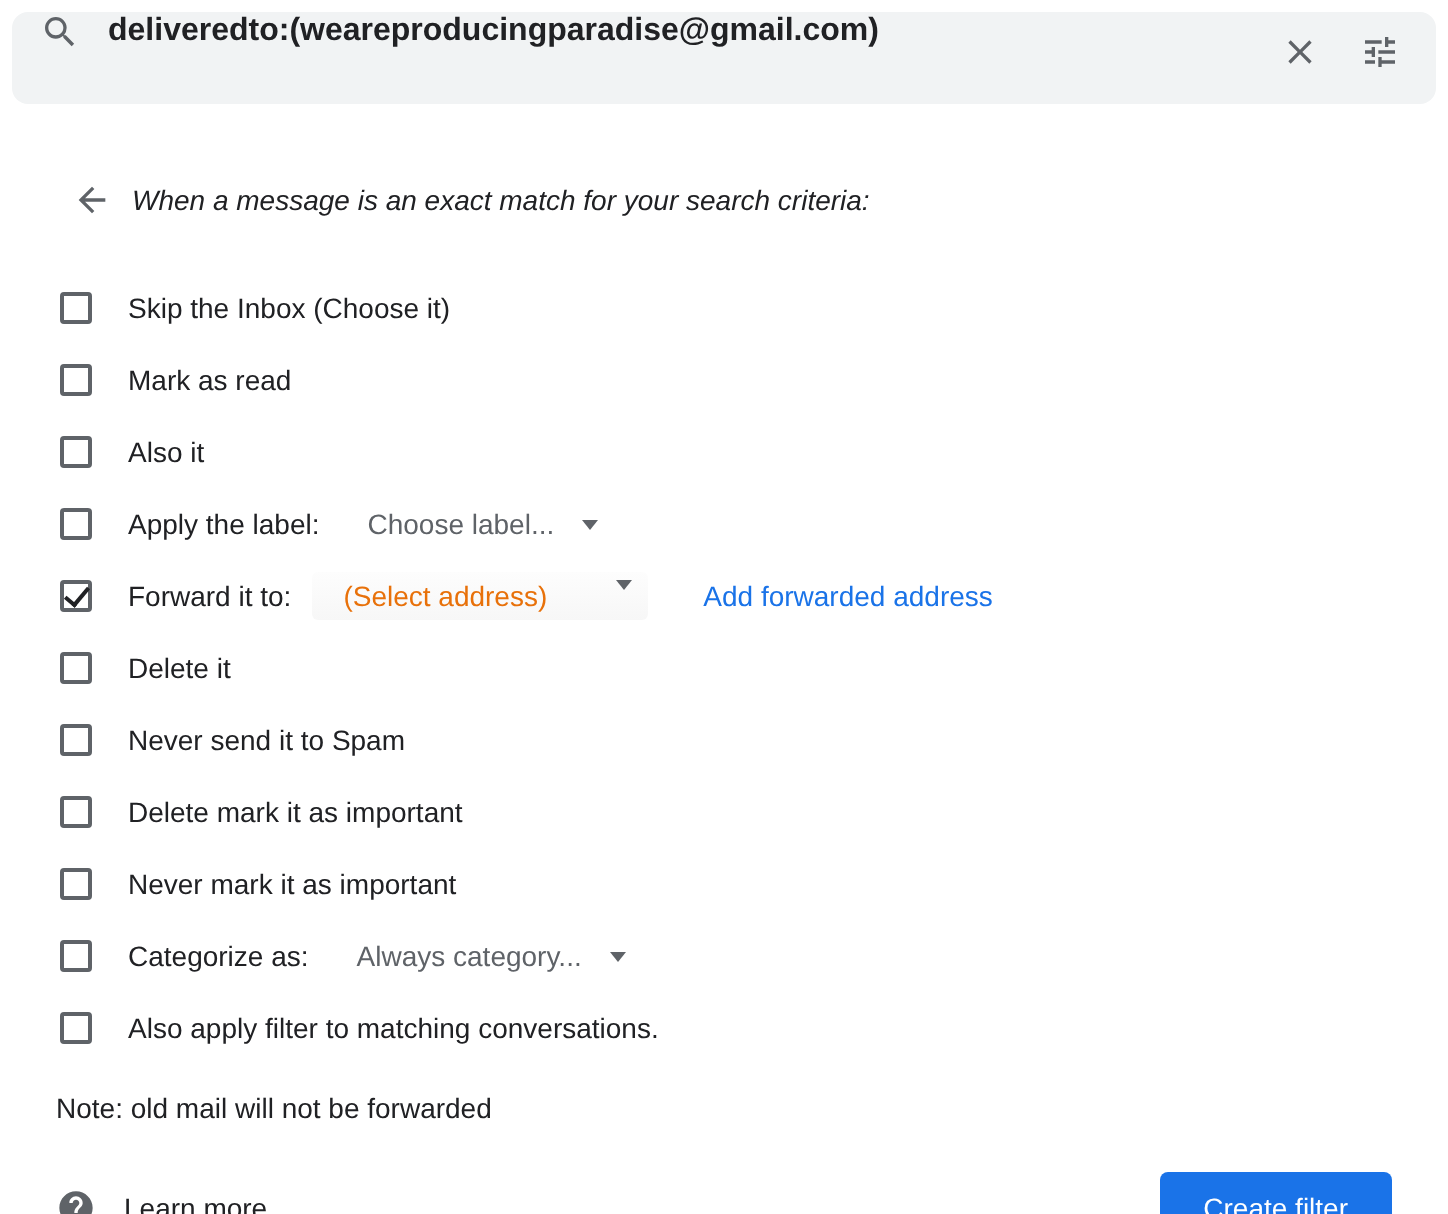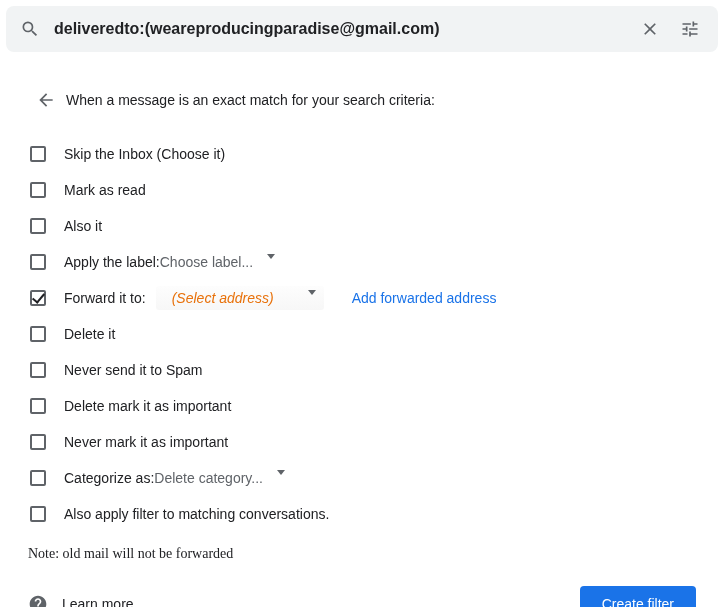--- a/index.html
+++ b/index.html
@@ -6,21 +6,21 @@
   body {
     margin: 0;
     font-family: Arial, Helvetica, sans-serif;
     font-size: 14px;
     color: #202124;
     background: #fff;
     width: 724px;
   }
   .search-bar {
     display: flex;
-    align-items: center;
+    align-items: flex-start;
     height: 46px;
     background: #f1f3f4;
     border-radius: 8px;
     margin: 6px 6px 0 6px;
     padding: 0 8px 0 14px;
   }
   .search-icon, .clear-icon, .tune-icon {
     width: 20px;
     height: 20px;
     flex: 0 0 20px;
@@ -61,21 +61,21 @@
     border: none;
     background: transparent;
     border-radius: 50%;
     display: flex;
     align-items: center;
     justify-content: center;
     cursor: pointer;
     margin-right: 2px;
   }
   .back-icon { width: 20px; height: 20px; fill: #5f6368; }
-  .header-text { font-size: 14px; color: #202124; }
+  .header-text { font-size: 14px; color: #202124; font-style: italic; }
   .options { }
   .option-row {
     display: flex;
     align-items: center;
     min-height: 36px;
     padding-left: 2px;
   }
   .checkbox {
     width: 16px;
     height: 16px;
@@ -94,57 +94,56 @@
     top: -1px;
     width: 5px;
     height: 10px;
     border: solid #202124;
     border-width: 0 2px 2px 0;
     transform: rotate(40deg);
   }
   .option-label { font-size: 14px; color: #202124; }
   .inline-select {
     display: inline-flex;
-    margin-left: 0;
+    align-items: center;
+    margin-left: 24px;
     color: #5f6368;
     cursor: pointer;
   }
   .select-caret {
     width: 0; height: 0;
     border-left: 4px solid transparent;
     border-right: 4px solid transparent;
     border-top: 5px solid #5f6368;
     margin-left: 14px;
   }
   .forward-select {
     display: inline-flex;
     align-items: flex-start;
     margin-left: 10px;
     background: linear-gradient(#fdfdfd, #f7f7f7);
     border-radius: 3px;
     padding: 4px 8px 4px 16px;
     cursor: pointer;
-    font-style: italic;
   }
   .forward-select .placeholder {
     color: #e8710a;
     font-size: 14px;
   }
   .forward-select .select-caret { margin-left: 34px; }
   .link {
     color: #1a73e8;
     font-size: 14px;
     margin-left: 28px;
     cursor: pointer;
   }
   .note {
     margin-top: 14px;
     font-size: 14px;
     color: #202124;
-    font-family: Liberation Serif, serif;
   }
   .footer {
     display: flex;
     align-items: center;
     justify-content: space-between;
     margin-top: 24px;
   }
   .learn {
     display: flex;
     align-items: center;
@@ -238,21 +237,21 @@
       <span class="option-label">Delete mark it as important</span>
     </div>
     <div class="option-row">
       <span class="checkbox"></span>
       <span class="option-label">Never mark it as important</span>
     </div>
     <div class="option-row">
       <span class="checkbox"></span>
       <span class="option-label">Categorize as:</span>
       <span class="inline-select">
-        <span>Delete category...</span>
+        <span>Always category...</span>
         <span class="select-caret"></span>
       </span>
     </div>
     <div class="option-row">
       <span class="checkbox"></span>
       <span class="option-label">Also apply filter to matching conversations.</span>
     </div>
   </div>
 
   <div class="note">Note: old mail will not be forwarded</div>

